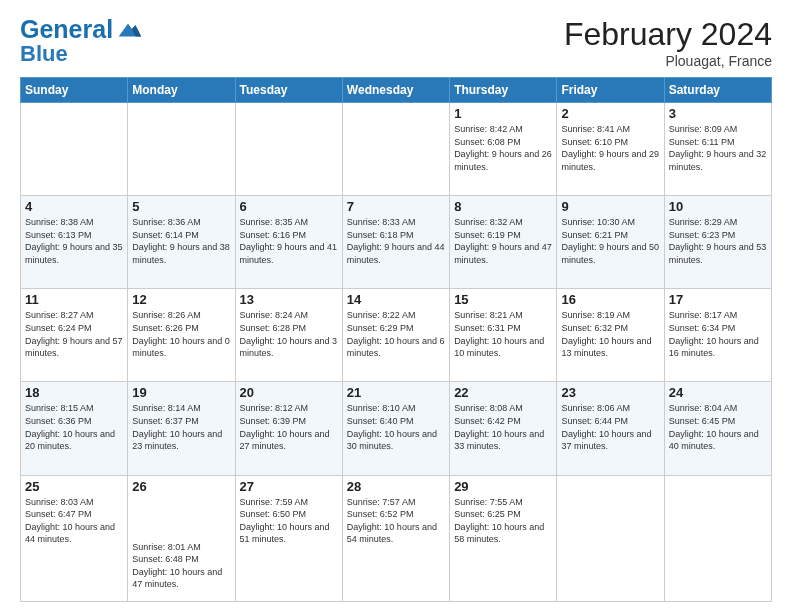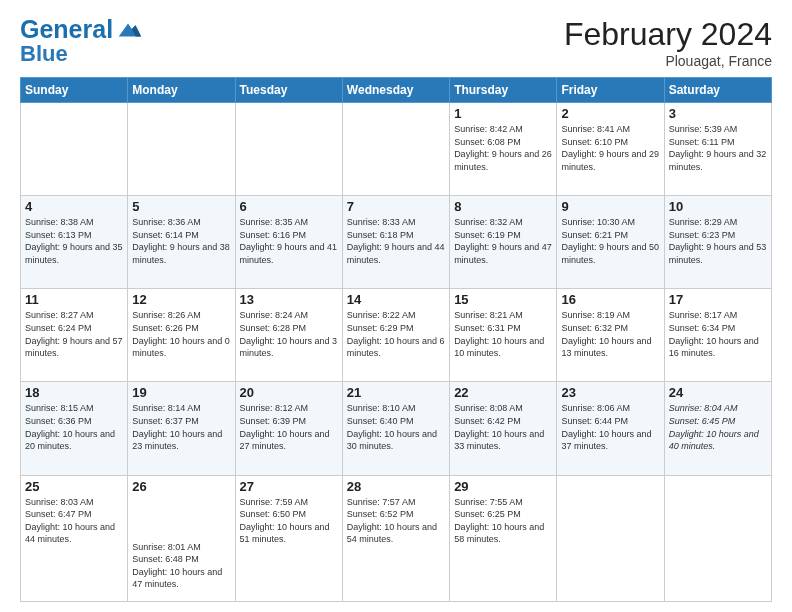--- a/index.html
+++ b/index.html
@@ -155,21 +155,21 @@
 Daylight: 9 hours and 26 minutes.</div>
           </td>
           <td>
             <span class="day-num">2</span>
             <div class="day-info" style="white-space: pre-line;">Sunrise: 8:41 AM
 Sunset: 6:10 PM
 Daylight: 9 hours and 29 minutes.</div>
           </td>
           <td>
             <span class="day-num">3</span>
-            <div class="day-info" style="white-space: pre-line;">Sunrise: 5:39 AM
+            <div class="day-info" style="white-space: pre-line;">Sunrise: 8:09 AM
 Sunset: 6:11 PM
 Daylight: 9 hours and 32 minutes.</div>
           </td>
         </tr>
         <tr>
           <td>
             <span class="day-num">4</span>
             <div class="day-info" style="white-space: pre-line;">Sunrise: 8:38 AM
 Sunset: 6:13 PM
 Daylight: 9 hours and 35 minutes.</div>
@@ -287,21 +287,21 @@
 Daylight: 10 hours and 33 minutes.</div>
           </td>
           <td>
             <span class="day-num">23</span>
             <div class="day-info" style="white-space: pre-line;">Sunrise: 8:06 AM
 Sunset: 6:44 PM
 Daylight: 10 hours and 37 minutes.</div>
           </td>
           <td>
             <span class="day-num">24</span>
-            <div class="day-info" style="white-space: pre-line; font-style: italic;">Sunrise: 8:04 AM
+            <div class="day-info" style="white-space: pre-line;">Sunrise: 8:04 AM
 Sunset: 6:45 PM
 Daylight: 10 hours and 40 minutes.</div>
           </td>
         </tr>
         <tr>
           <td>
             <span class="day-num">25</span>
             <div class="day-info" style="white-space: pre-line;">Sunrise: 8:03 AM
 Sunset: 6:47 PM
 Daylight: 10 hours and 44 minutes.</div>

